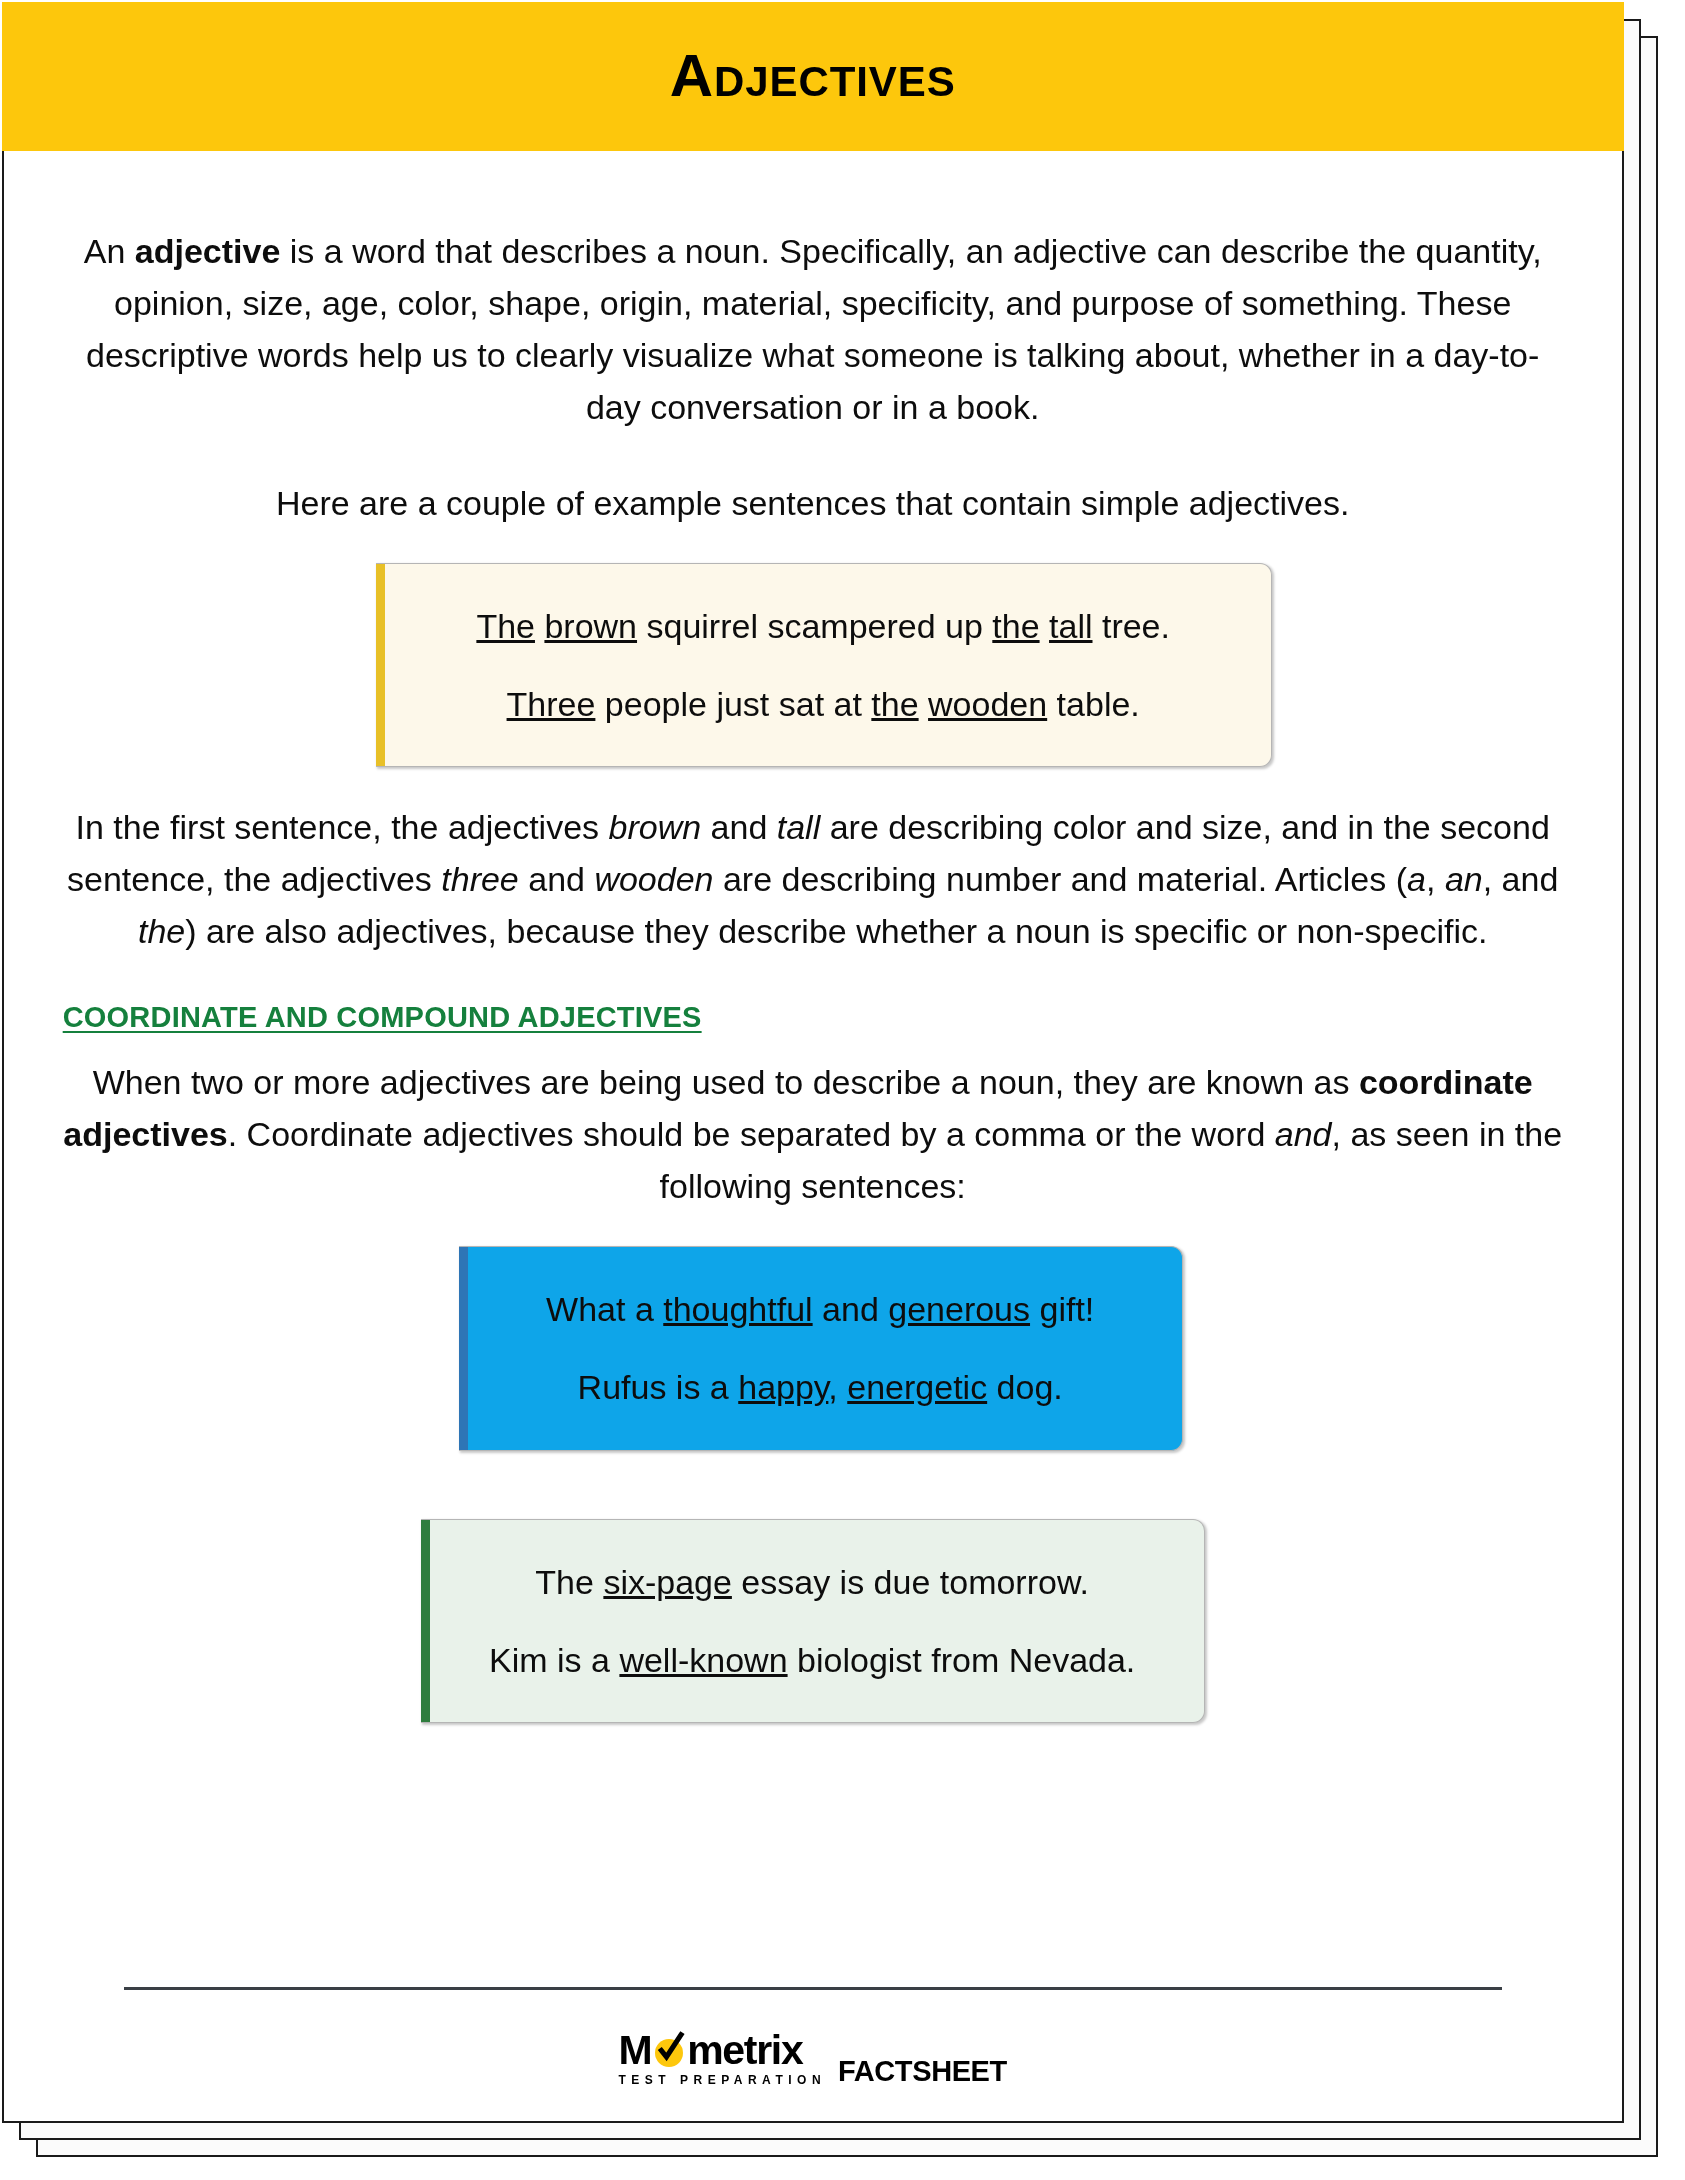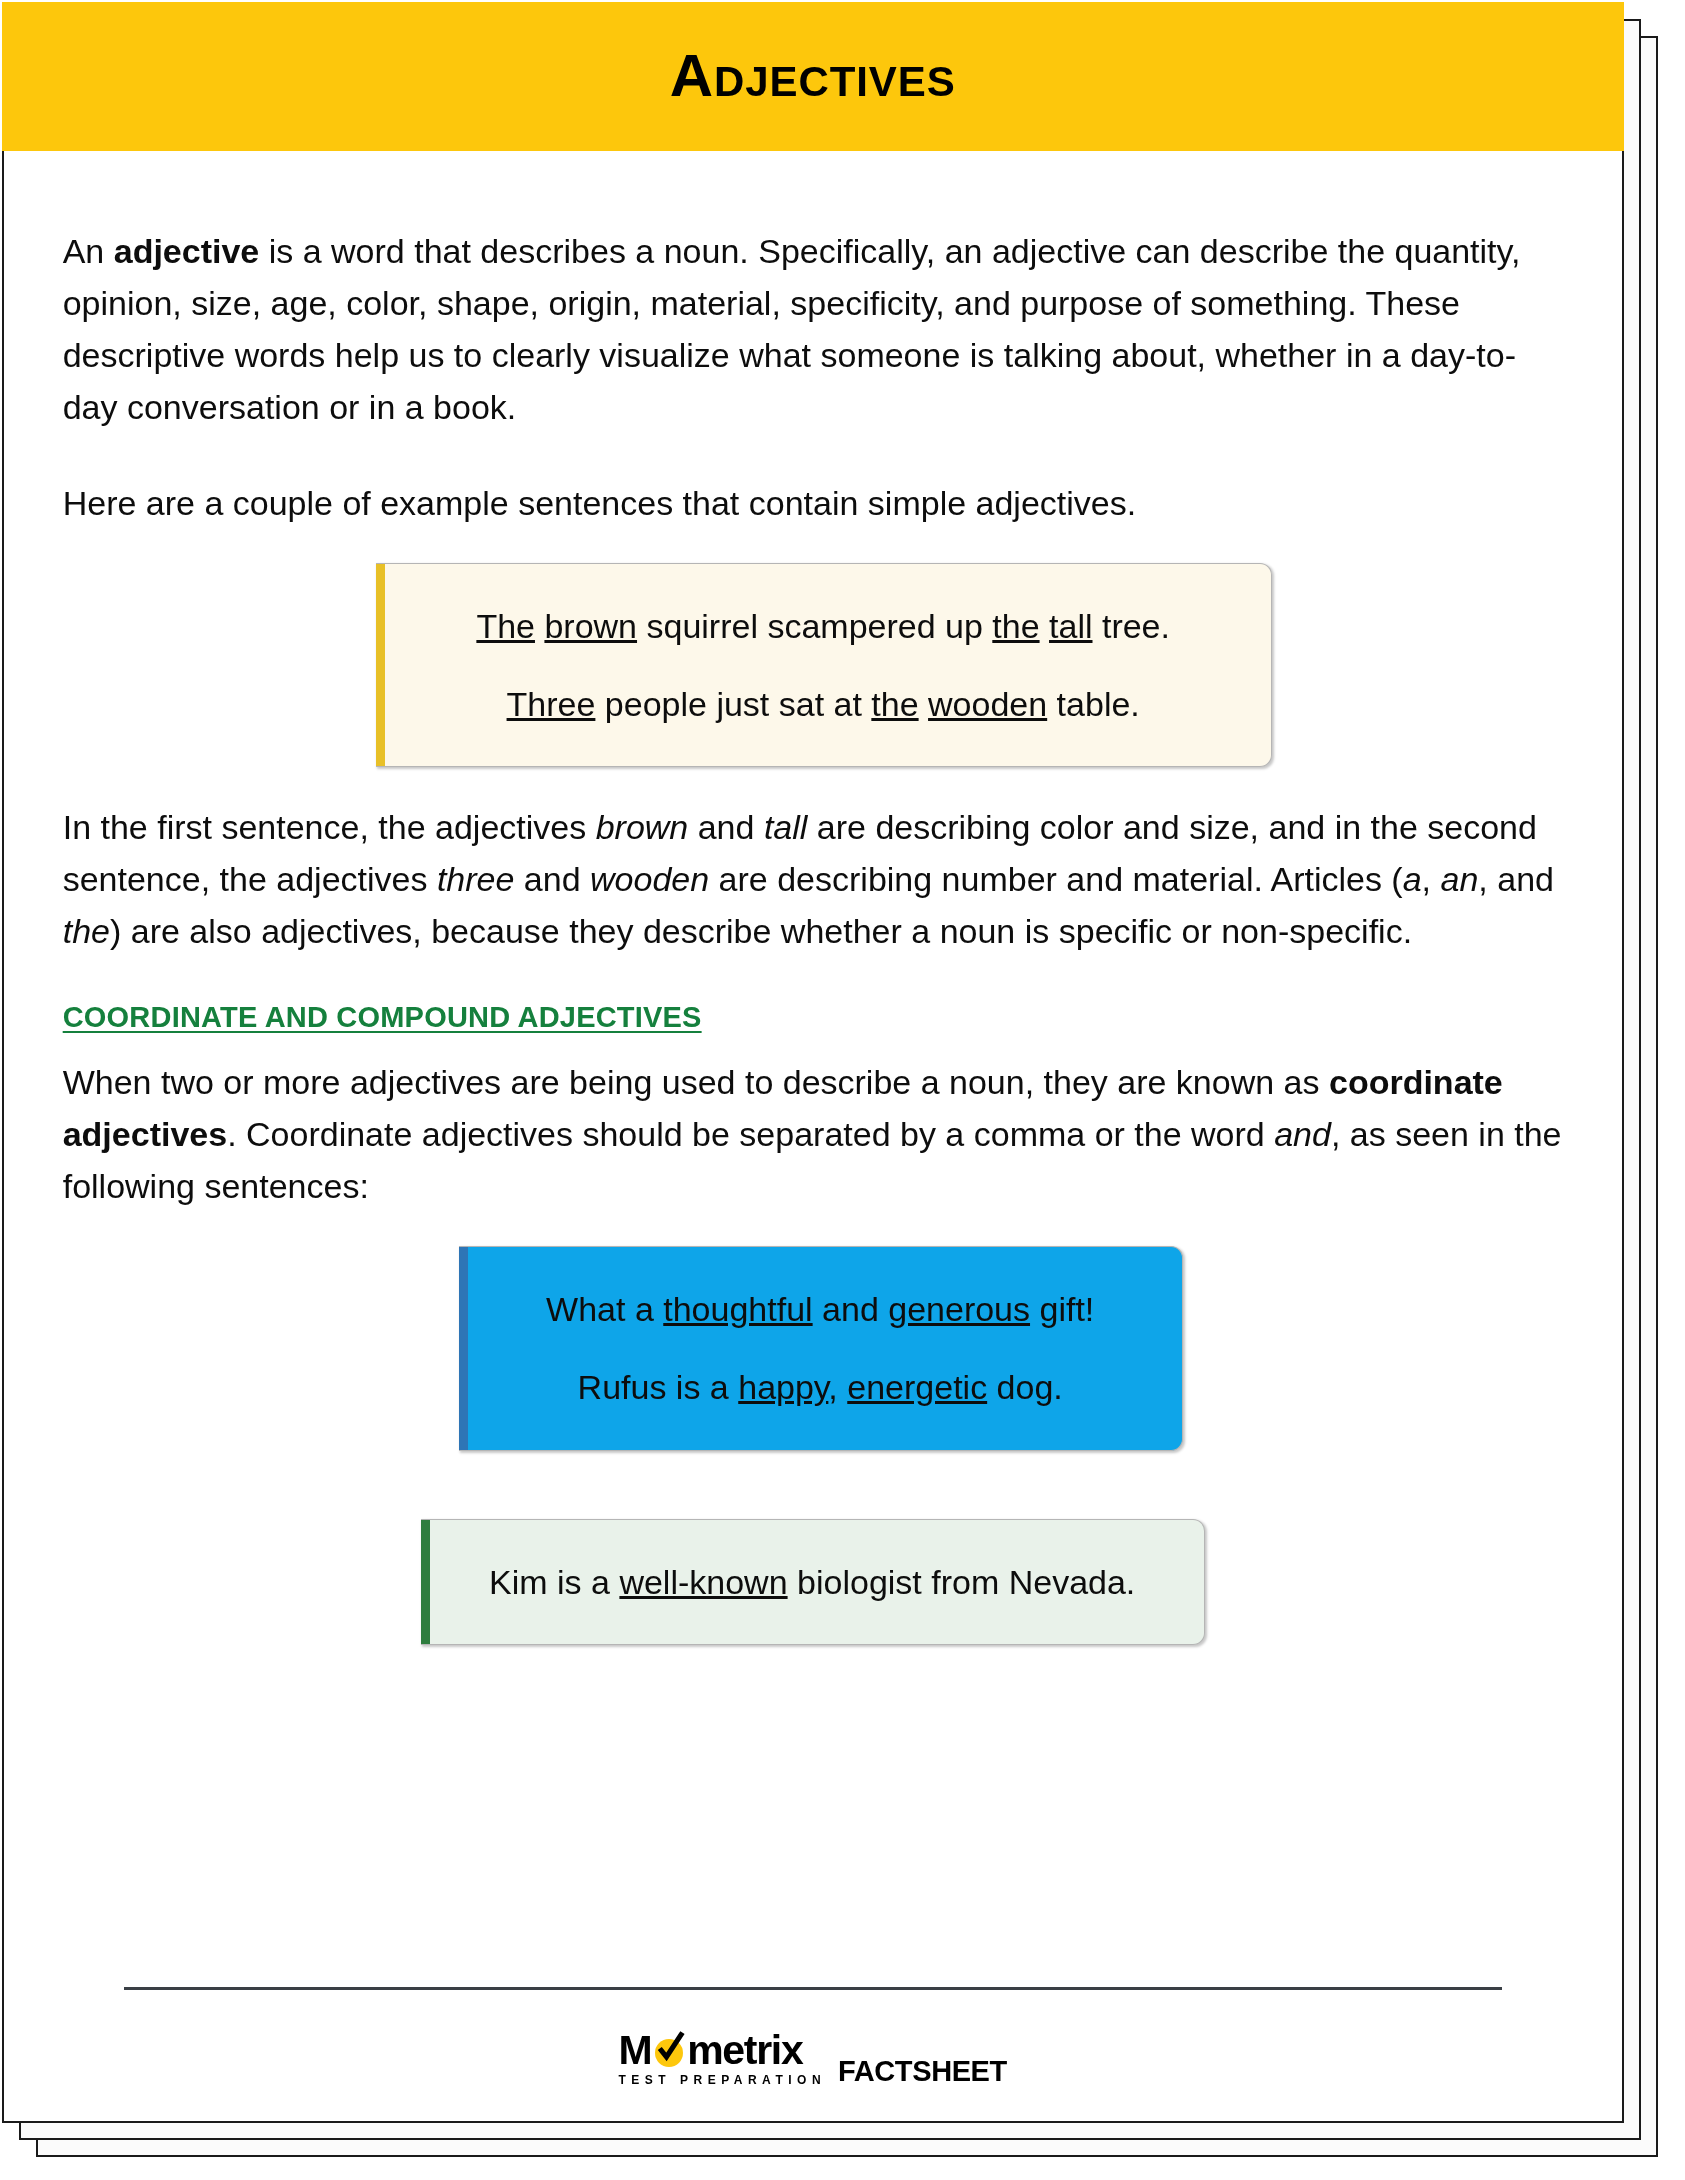--- a/index.html
+++ b/index.html
@@ -89,21 +89,21 @@
     box-sizing: border-box;
     display: flex;
     flex-direction: column;
   }
 
   p.para {
     font-size: 34px;
     line-height: 1.53;
     color: #0d0d0d;
     margin: 0 0 0 0;
-    text-align: left;
+    text-align: center;
   }
   .gap-lg { height: 44px; }
   .gap-md { height: 34px; }
   .gap-sm { height: 22px; }
 
   b, strong { font-weight: bold; }
   i, em { font-style: italic; }
   u { text-decoration: underline; }
 
   h2.section-heading {
@@ -290,20 +290,21 @@
       <p class="example-line"><span>What a </span><u>thoughtful</u><span> and </span><u>generous</u><span> gift!</span></p>
       <p class="example-line"><span>Rufus is a </span><u>happy</u><span>, </span><u>energetic</u><span> dog.</span></p>
     </div>
 
     <div class="gap-md"></div>
 
 
     <div class="gap-md"></div>
 
     <div class="example-box box-green">
+      <p class="example-line"><span>The </span><u>six-page</u><span> essay is due tomorrow.</span></p>
       <p class="example-line"><span>Kim is a </span><u>well-known</u><span> biologist from Nevada.</span></p>
     </div>
 
     <div class="footer-wrap">
       <div class="footer-rule"></div>
       <div class="footer-logo">
         <div class="logo-mometrix">
           <div class="logo-word">
               <span>M</span>
               <span class="logo-check">

